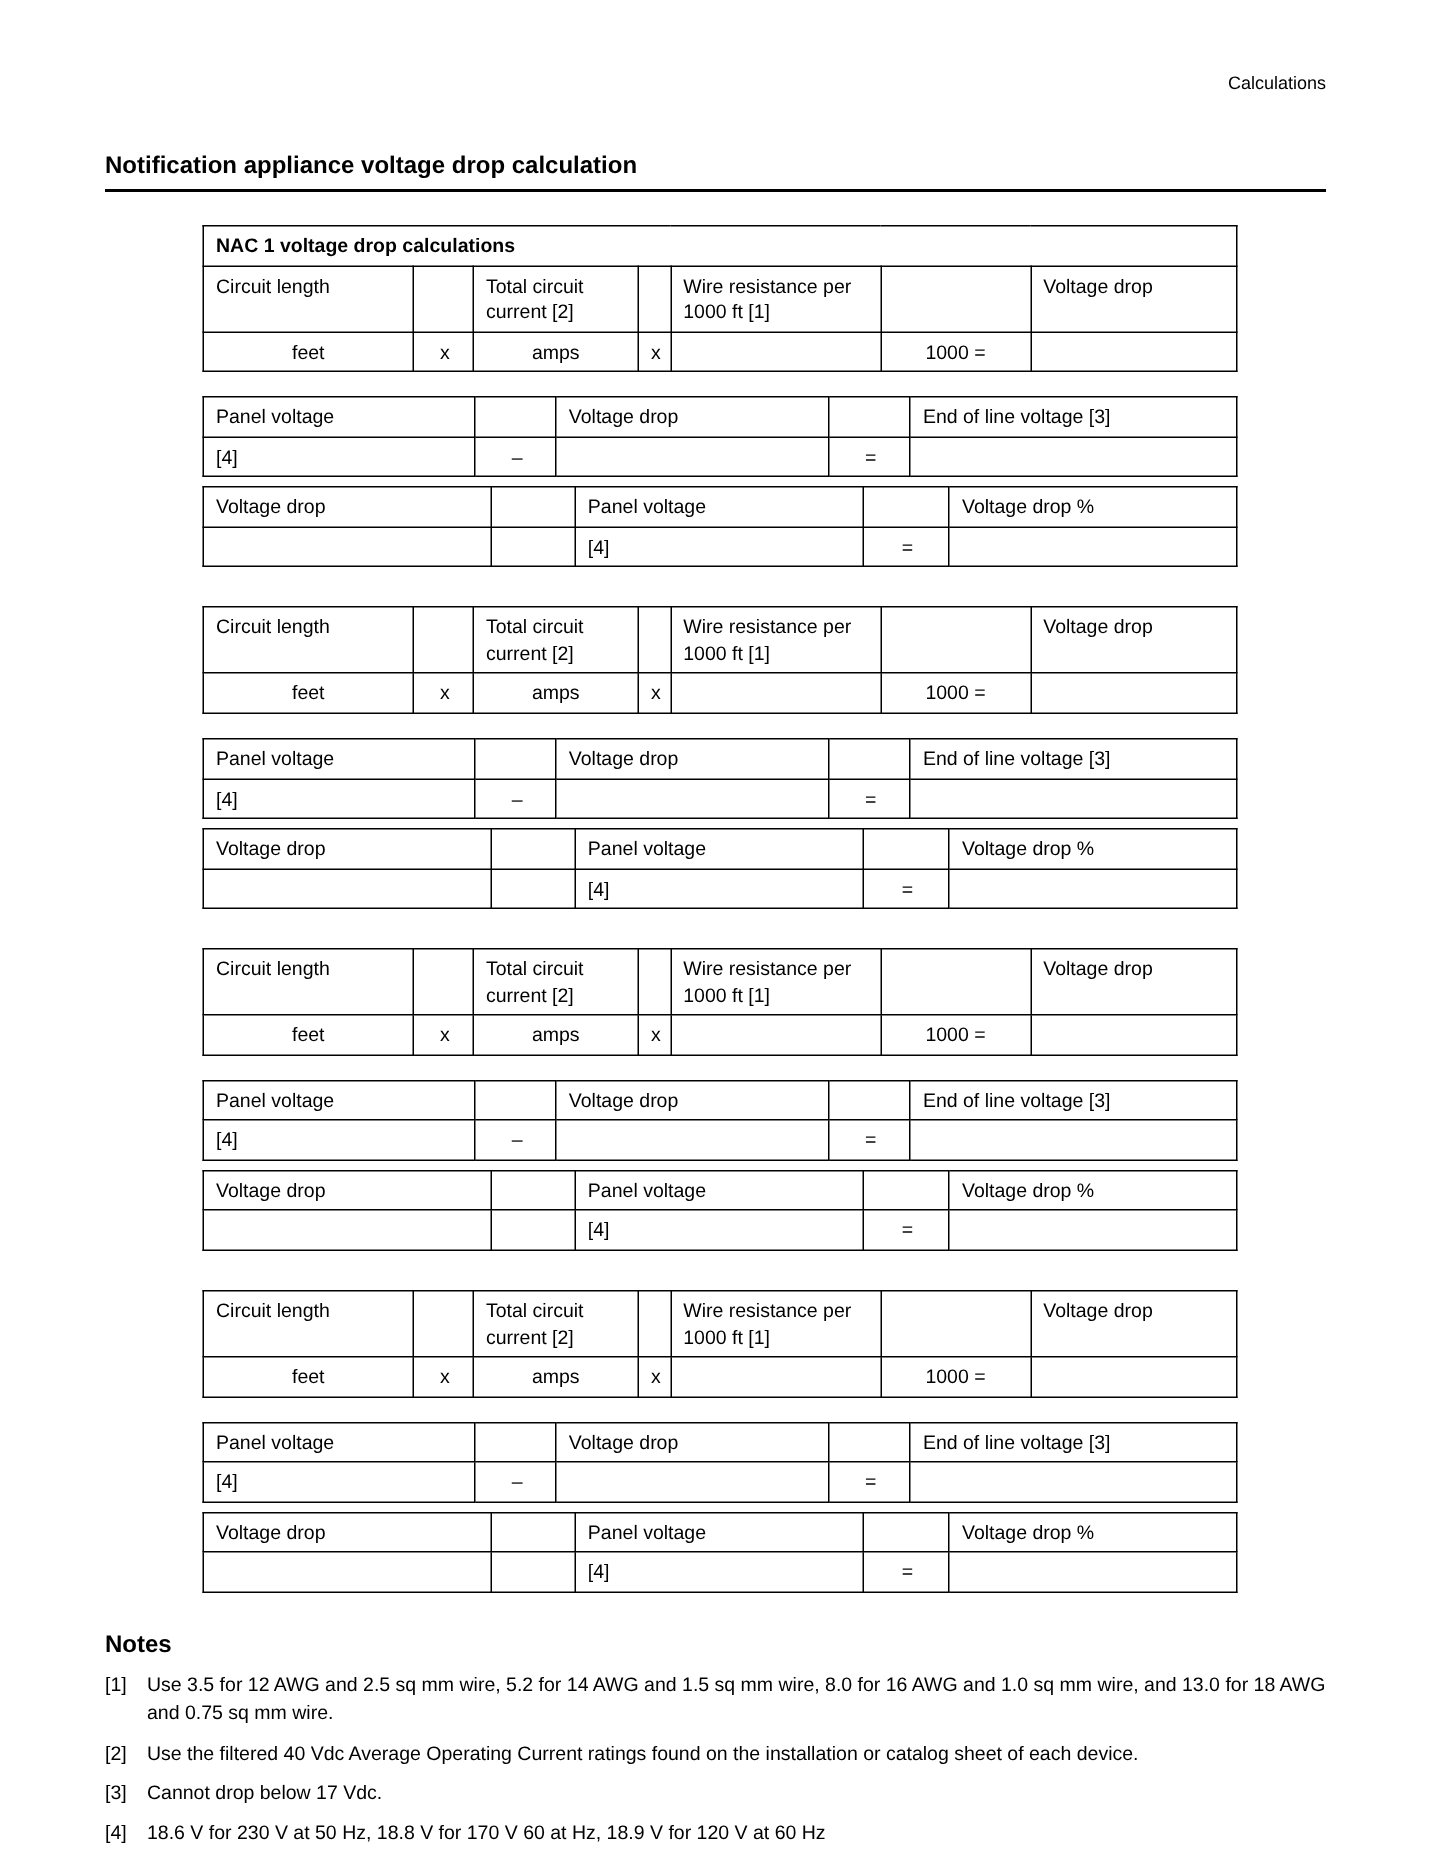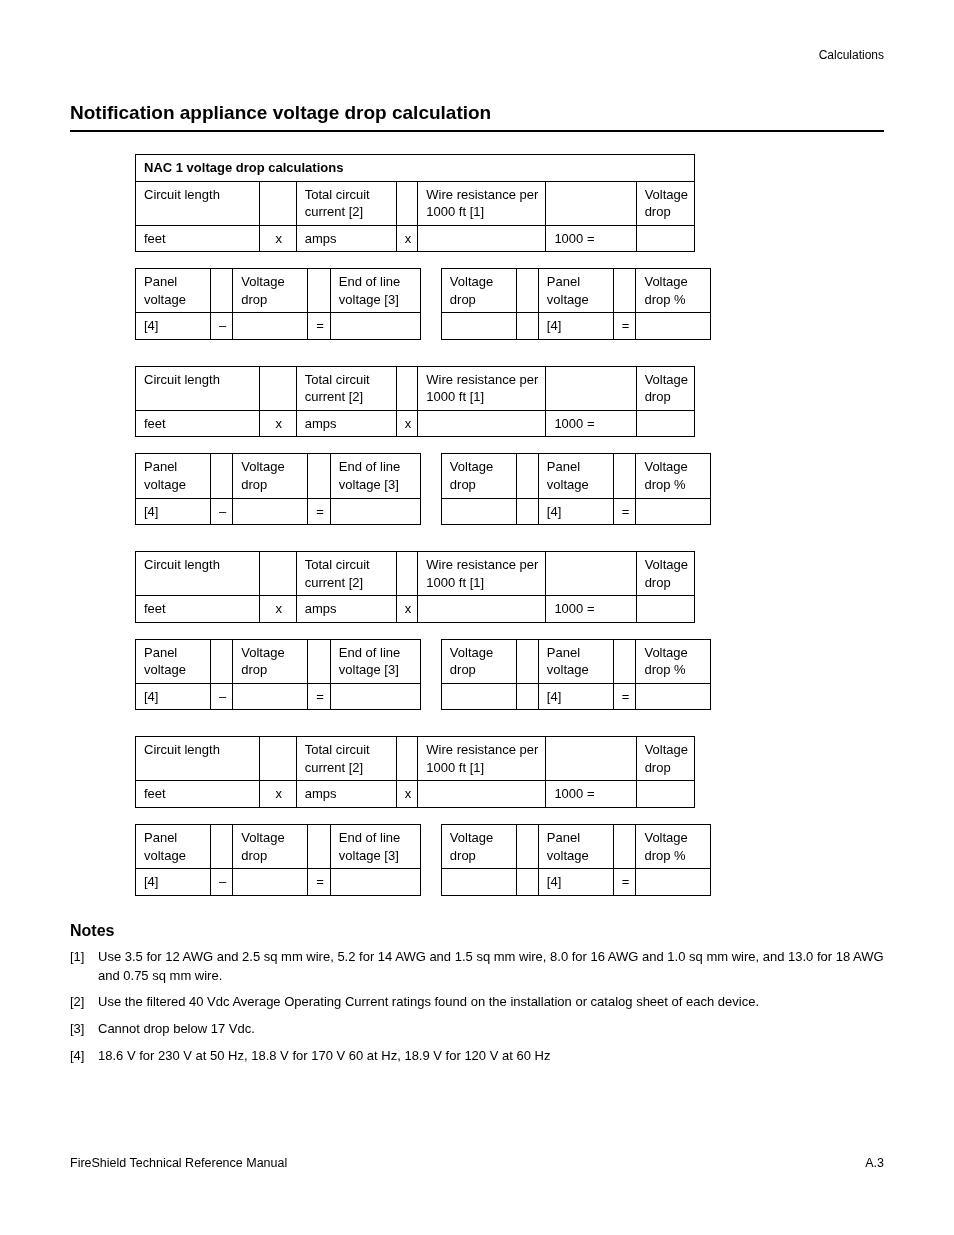--- a/index.html
+++ b/index.html
@@ -11,56 +11,57 @@
     padding: 48px 70px 40px 70px;
     width: 954px;
     background: #fff;
   }
   .header-right {
     text-align: right;
     font-size: 12px;
     margin-bottom: 40px;
   }
   h1 {
-    font-size: 19px;
+    font-size: 16px;
     font-weight: bold;
     margin: 0 0 6px 0;
   }
   .rule {
     border: none;
     border-top: 2.5px solid #000;
     margin: 0 0 22px 0;
   }
   .nac-block {
     margin-left: 65px;
     margin-bottom: 26px;
   }
   table.calc {
     border-collapse: collapse;
-    width: 560px;
+    width: 690px;
     margin-bottom: 16px;
     font-size: 13px;
   }
   table.calc th, table.calc td {
     border: 1px solid #000;
     padding: 4px 6px 4px 8px;
     text-align: left;
     vertical-align: top;
     line-height: 1.35;
   }
   table.calc th {
     font-weight: bold;
   }
-  table.calc .r { text-align: left; padding-right: 8px; }
+  table.calc .r { text-align: center; padding-right: 8px; }
   table.calc .c { text-align: center; }
 
   .row-tables {
     display: flex;
-    gap: 20px;
+    gap: 6px;
     width: 690px;
+    flex-direction: column;
   }
   table.small {
     border-collapse: collapse;
     font-size: 13px;
   }
   table.small th, table.small td {
     border: 1px solid #000;
     padding: 4px 6px 4px 8px;
     text-align: left;
     vertical-align: top;

